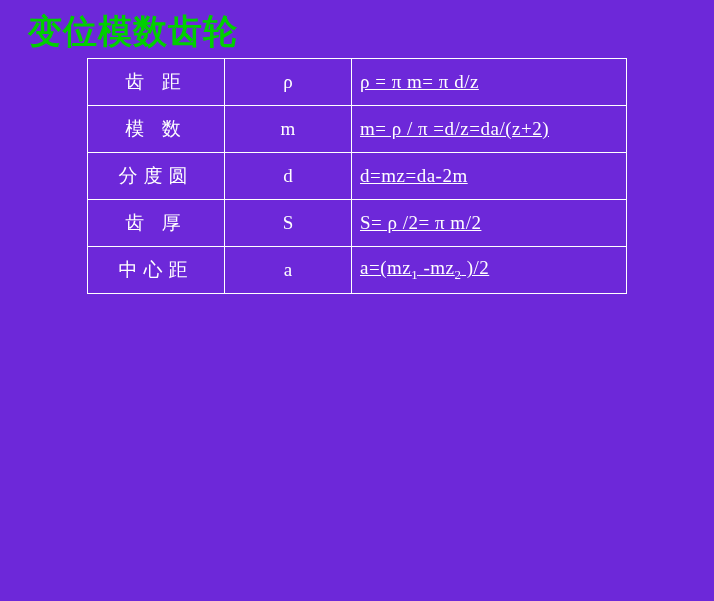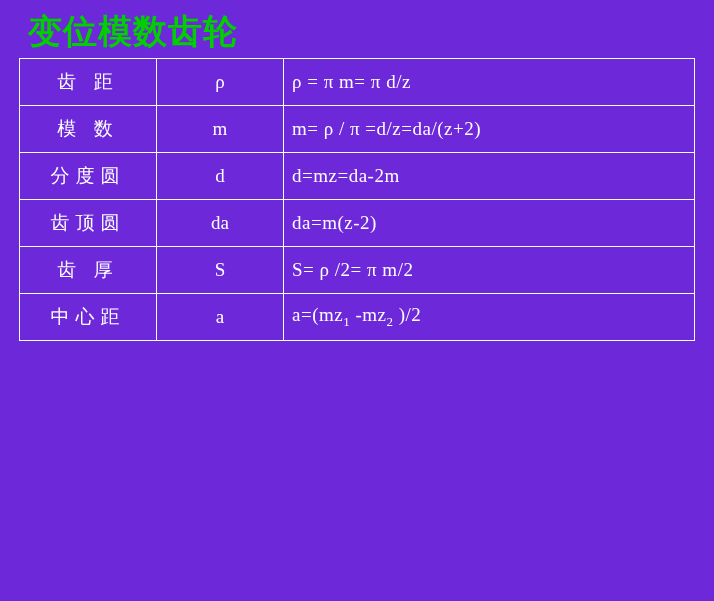--- a/index.html
+++ b/index.html
@@ -27,21 +27,21 @@
     font-weight: bold;
     font-size: 34px;
     line-height: 1;
     padding: 14px 0 10px 28px;
     letter-spacing: 1px;
     white-space: nowrap;
   }
   table.formula-table {
     border-collapse: collapse;
     margin: 0 auto;
-    width: 676px;
+    width: 540px;
     table-layout: fixed;
   }
   table.formula-table td {
     border: 1px solid #ffffff;
     height: 46px;
     padding: 0 8px;
     vertical-align: middle;
     font-size: 19px;
     color: #ffffff;
   }
@@ -58,20 +58,21 @@
     text-align: center;
     font-family: "Liberation Serif", serif;
     font-size: 19px;
   }
   td.col-formula {
     text-align: left;
     padding-left: 26px;
     font-family: "Liberation Serif", serif;
     font-size: 19px;
     letter-spacing: 0.5px;
+    text-decoration: underline;
   }
   .red {
     color: #ff0000;
   }
   sub {
     font-size: 0.68em;
     vertical-align: sub;
   }
 </style>
 </head>
@@ -92,25 +93,20 @@
         <td class="col-name">模  数</td>
         <td class="col-sym">m</td>
         <td class="col-formula">m= ρ / π =d/z=da/(z+2)</td>
       </tr>
       <tr>
         <td class="col-name">分度圆</td>
         <td class="col-sym">d</td>
         <td class="col-formula">d=mz=da-2m</td>
       </tr>
       <tr>
-        <td class="col-name">齿顶圆</td>
-        <td class="col-sym">da</td>
-        <td class="col-formula red">da=m(z-2)</td>
-      </tr>
-      <tr>
         <td class="col-name">齿  厚</td>
         <td class="col-sym">S</td>
         <td class="col-formula">S= ρ /2= π m/2</td>
       </tr>
       <tr>
         <td class="col-name">中心距</td>
         <td class="col-sym">a</td>
         <td class="col-formula red">a=(mz<sub>1</sub> -mz<sub>2</sub> )/2</td>
       </tr>
     </tbody>

